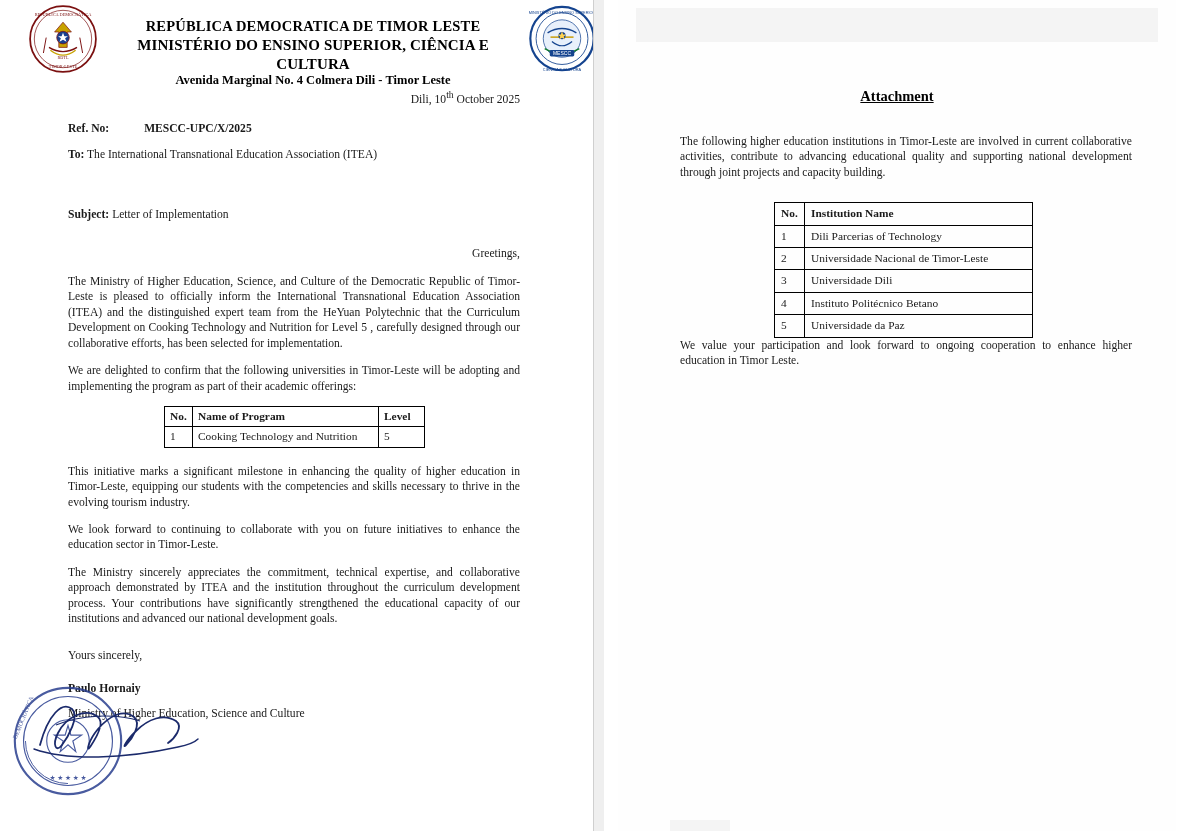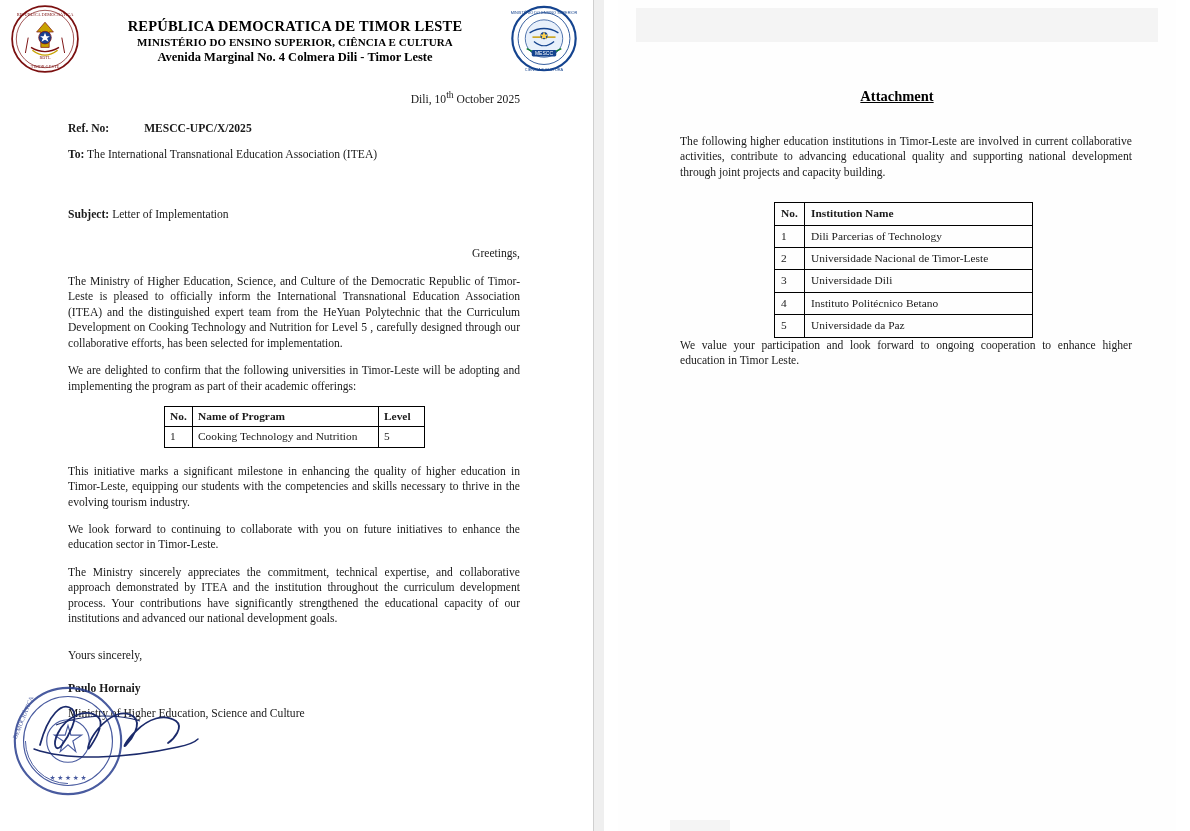--- a/index.html
+++ b/index.html
@@ -20,20 +20,21 @@
     position: absolute;
     top: 0;
     background: #ffffff;
     height: 831px;
     overflow: hidden;
   }
   .page-left {
     left: 0;
     width: 594px;
     border-right: 1px solid #cfcfcf;
+    padding-left: 18px;
   }
   .page-right {
     left: 604px;
     width: 586px;
   }
   .page-right .paper {
     position: absolute;
     left: 14px;
     top: 0;
     width: 558px;
@@ -71,21 +72,21 @@
     width: 410px;
     text-align: center;
     line-height: 1.24;
   }
   .head-l1 {
     font-size: 14.5px;
     font-weight: bold;
     letter-spacing: .2px;
   }
   .head-l2 {
-    font-size: 11px;
+    font-size: 15px;
     font-weight: bold;
     letter-spacing: .1px;
   }
   .head-l3 {
     font-size: 12.5px;
     font-weight: bold;
   }
   .head-l4 {
     font-size: 12.5px;
     font-weight: bold;

